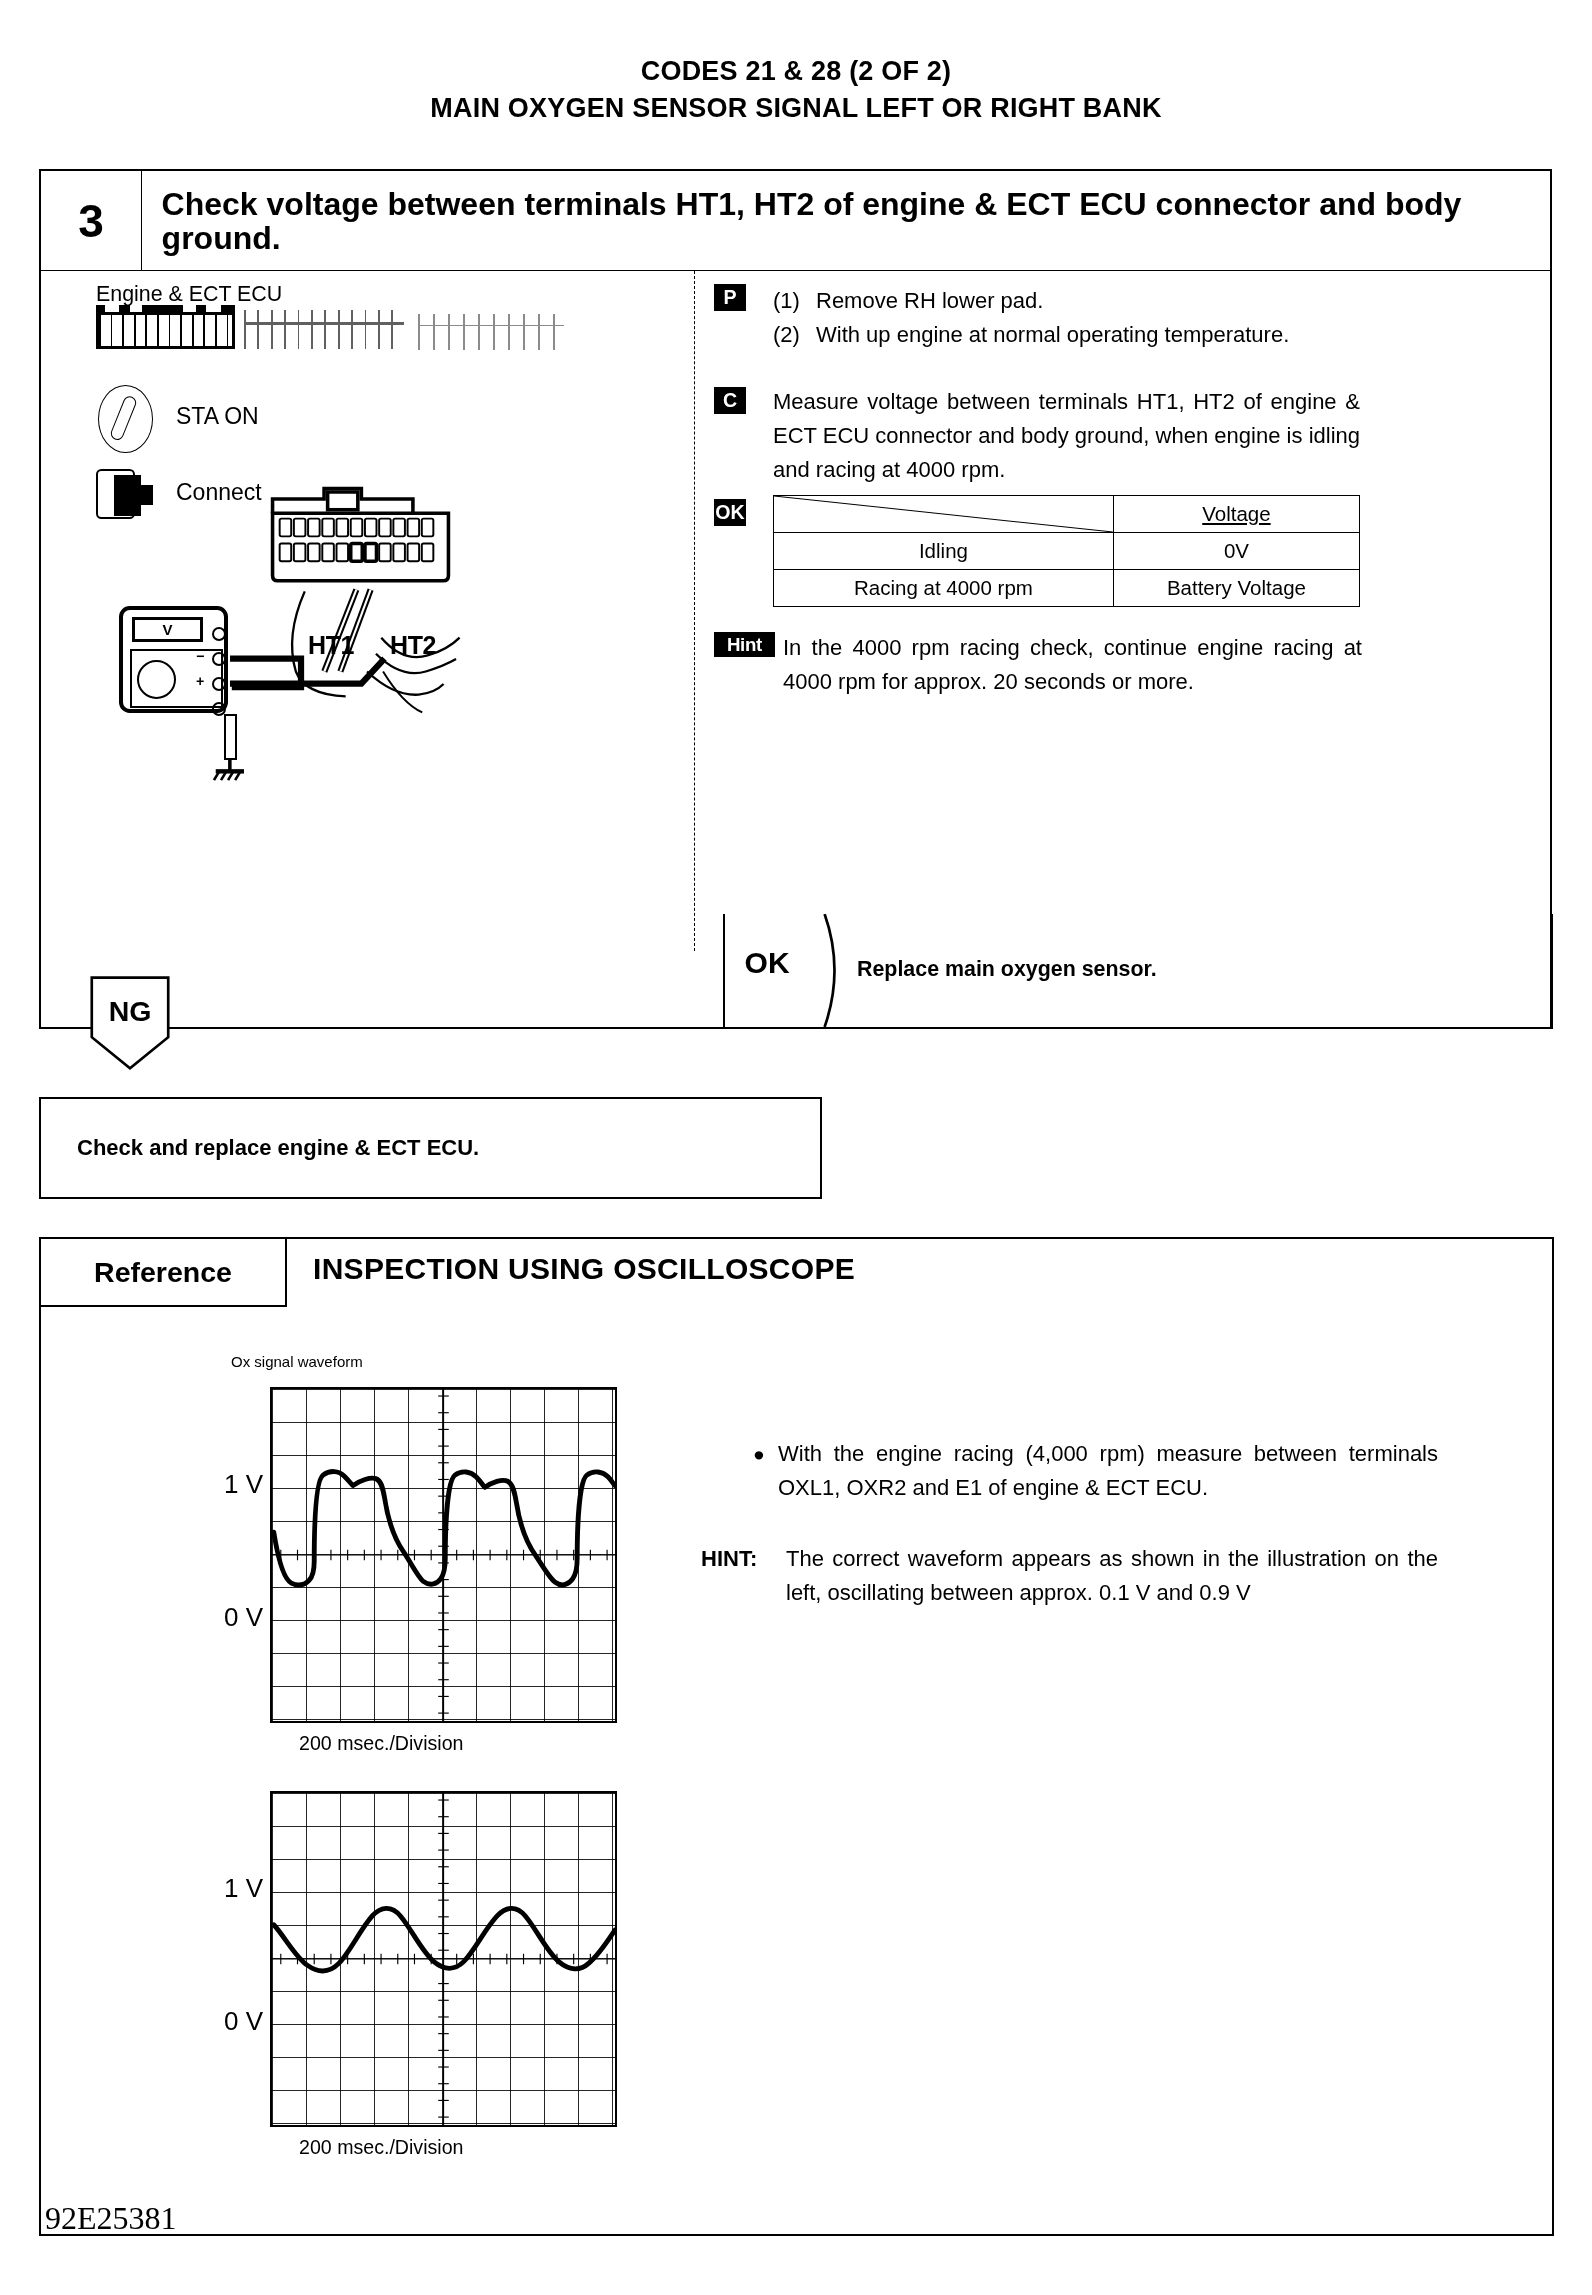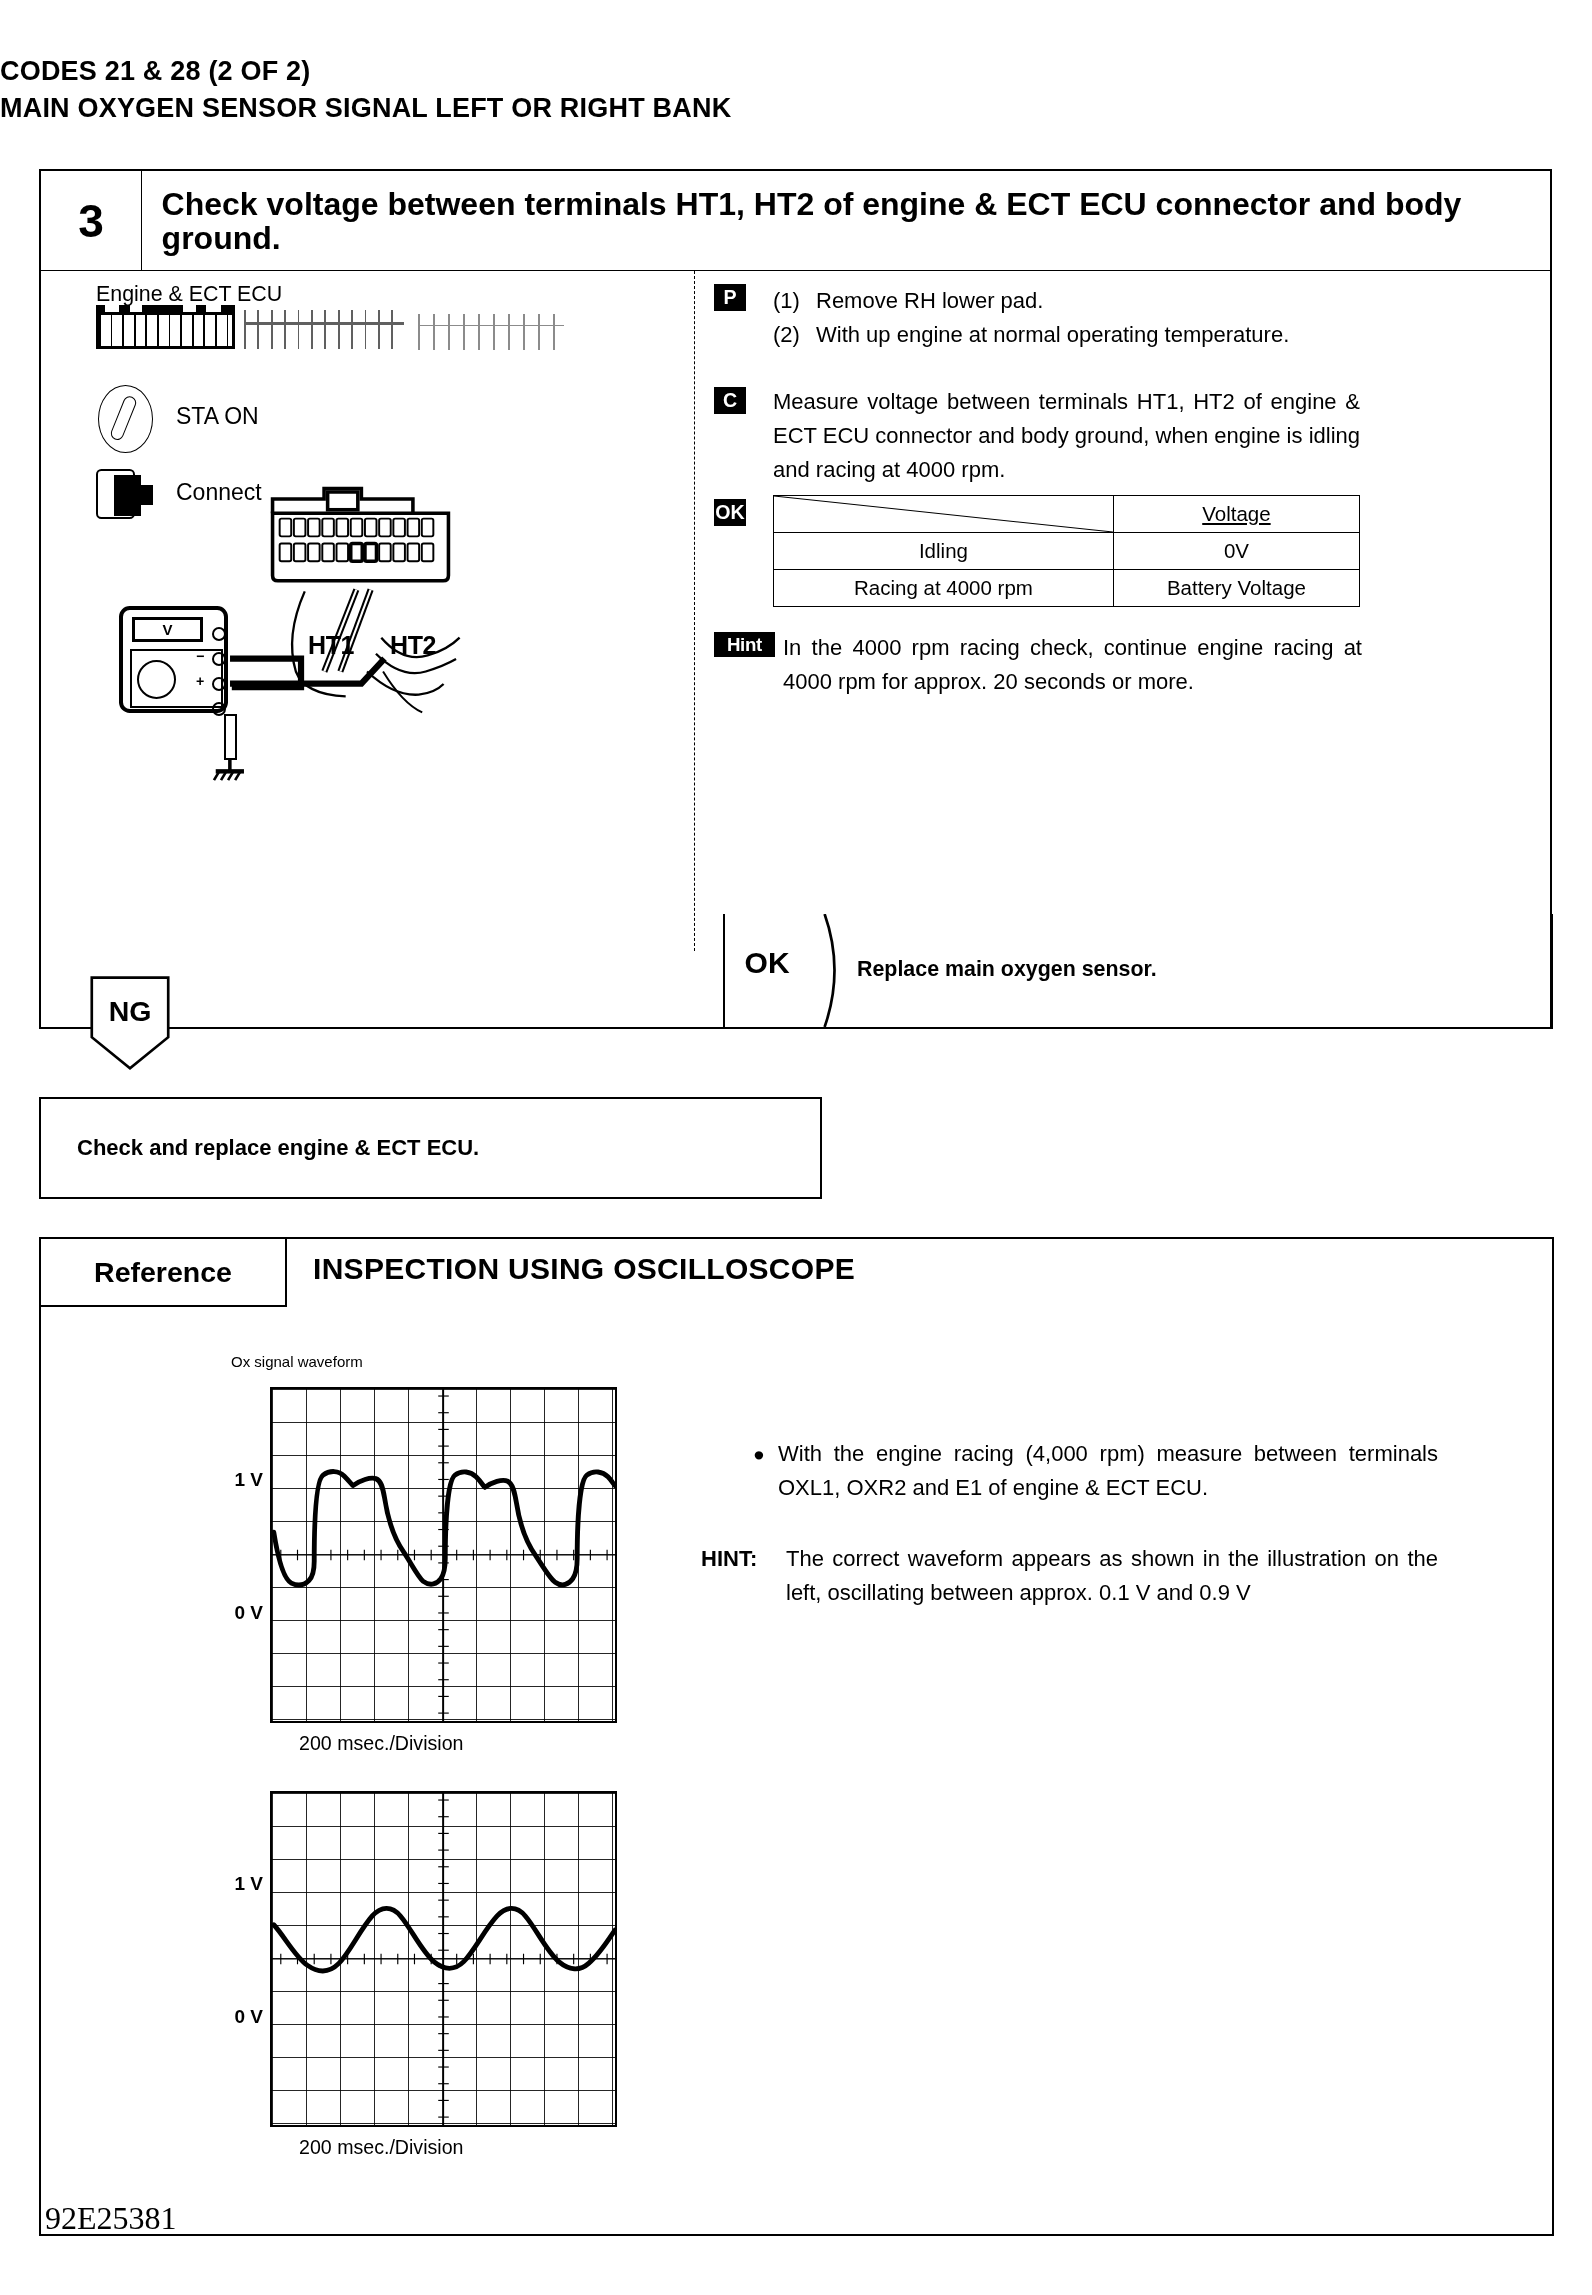--- a/index.html
+++ b/index.html
@@ -15,20 +15,21 @@
     color: #000000;
     overflow: hidden;
   }
 
   
   #page-title {
     position: absolute;
     left: 0;
     top: 53px;
     width: 1592px;
+    text-align: center;
     font-weight: bold;
     font-size: 27px;
     line-height: 37px;
     letter-spacing: 0.2px;
   }
   #page-title .line2 { display: block; }
 
   
   #step-box {
     position: absolute;
@@ -434,22 +435,22 @@
       repeating-linear-gradient(to bottom, rgba(0,0,0,0.85) 0 0.9px, transparent 0.9px 33px);
     background-position: 0 0, 0 0;
   }
   .scope-svg {
     position: absolute;
     left: 0; top: 0;
     width: 100%; height: 100%;
   }
   .ax-1v, .ax-0v {
     position: absolute;
-    font-size: 19px;
-    font-weight: bold;
+    font-size: 26px;
+    font-weight: normal;
     width: 62px;
     text-align: right;
   }
   .scope-caption-bot {
     position: absolute;
     left: 98px; top: 345px;
     font-size: 19.6px;
     white-space: nowrap;
   }
 

